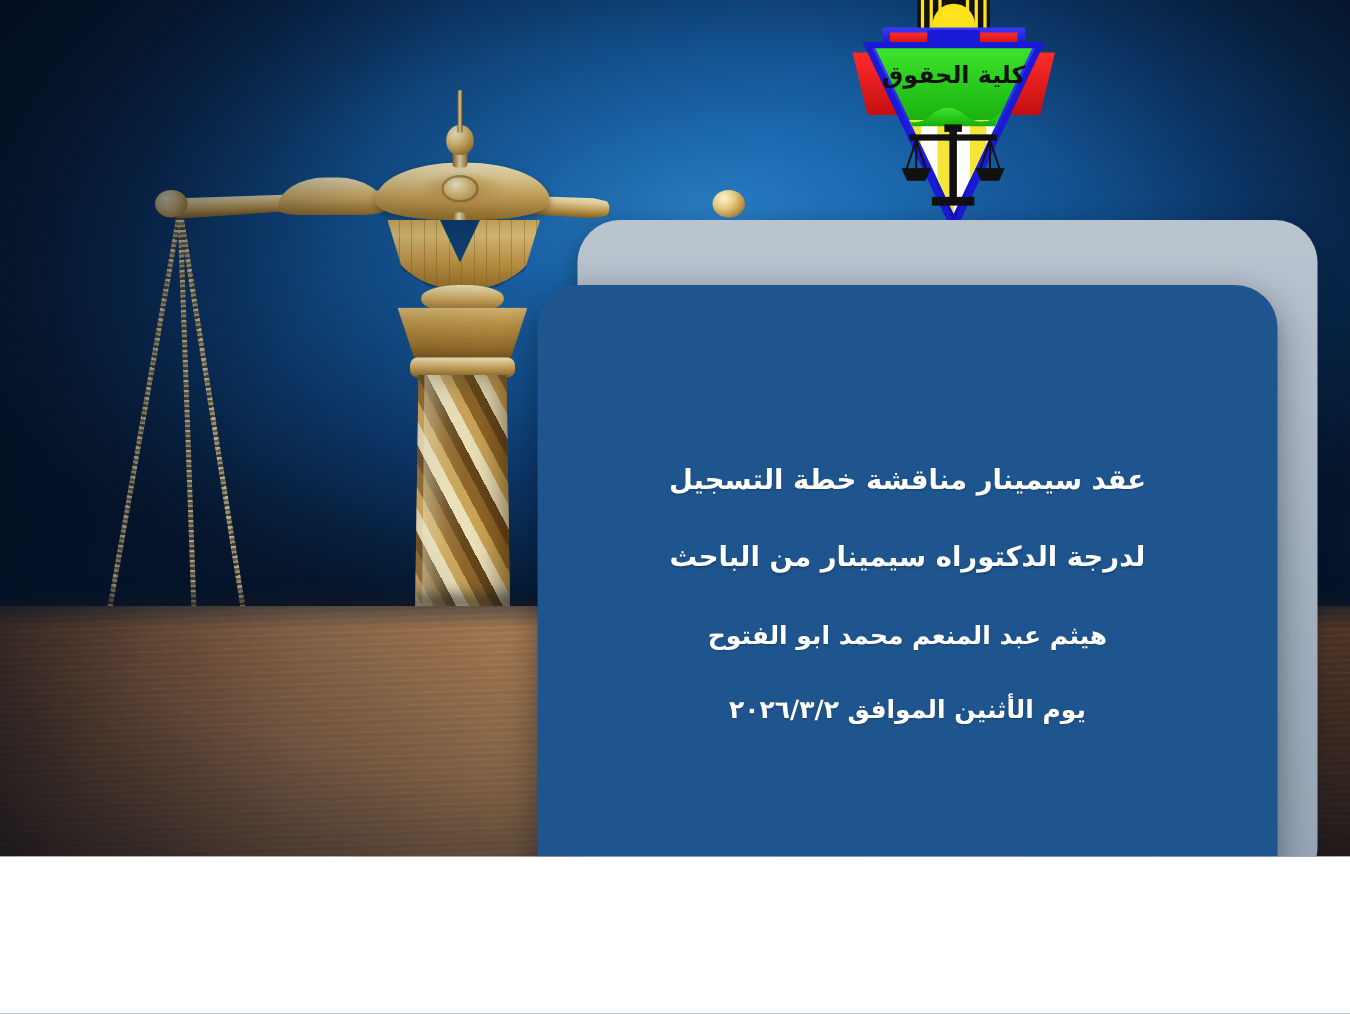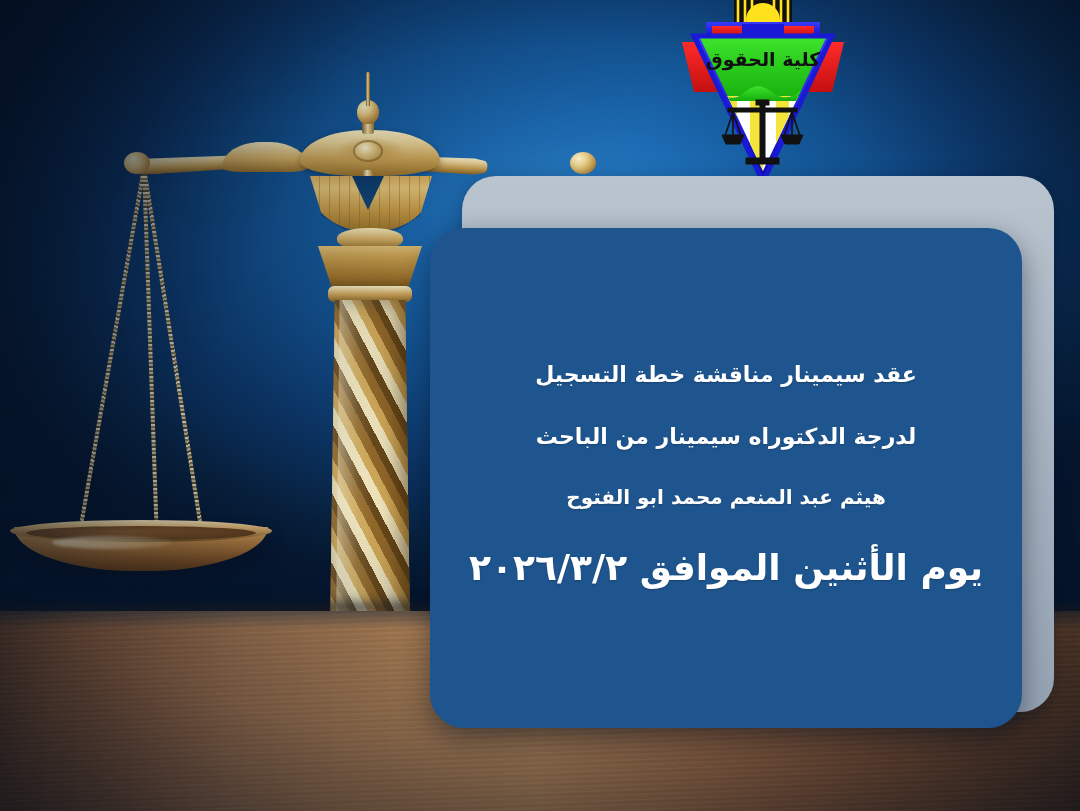--- a/index.html
+++ b/index.html
@@ -5,21 +5,21 @@
 <style>
   * { margin:0; padding:0; box-sizing:border-box; }
   html, body {
     width:1080px; height:811px;
     font-family:"DejaVu Sans", sans-serif;
     overflow:hidden;
   }
 
   #poster {
     position:relative;
-    width:1080px; height:811px;
+    width:1080px; height:685px;
     overflow:hidden;
     background:#0a1c36;
   }
 
   
   .bg-base {
     position:absolute; inset:0;
     background:
       radial-gradient(ellipse 60% 48% at 52% 26%, #2a7fc4 0%, #1c6ab2 22%, #12518f 46%, #0c3668 68%, #07213f 88%, #051730 100%);
   }
@@ -278,21 +278,21 @@
     direction:rtl;
     font-family:"DejaVu Sans", sans-serif;
     font-weight:700;
     font-size:22px;
     line-height:1.28;
     letter-spacing:.2px;
     text-shadow:0 1px 2px rgba(0,0,0,.22);
     padding:17px 0;
   }
   .card-line.name { font-size:20px; }
-  .card-line.date { font-size:36px; }
+  .card-line.date { font-size:20px; }
 </style>
 </head>
 <body>
 
 <div id="poster">
 
   <div class="bg-base"></div>
 
   <div class="scale">
     <div class="table-shadow"></div>

